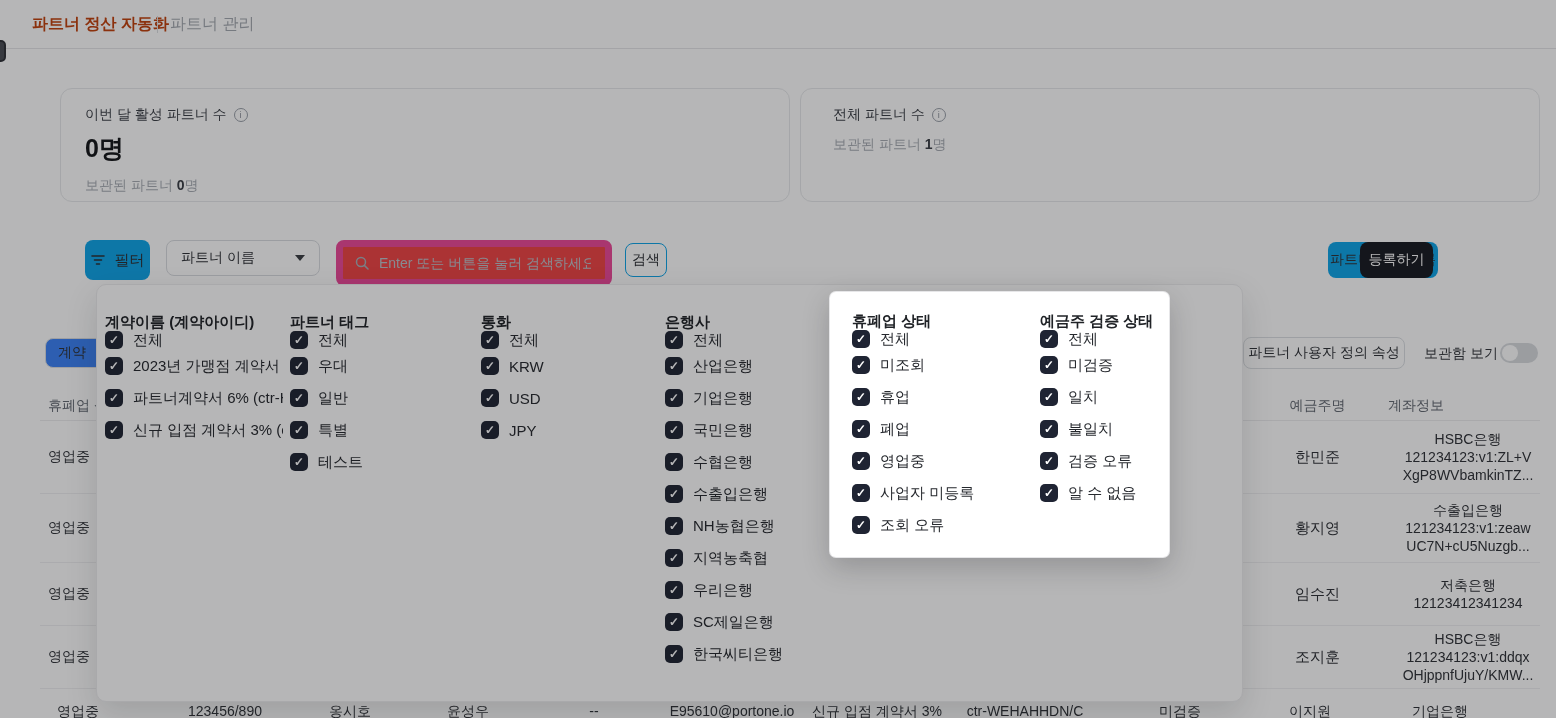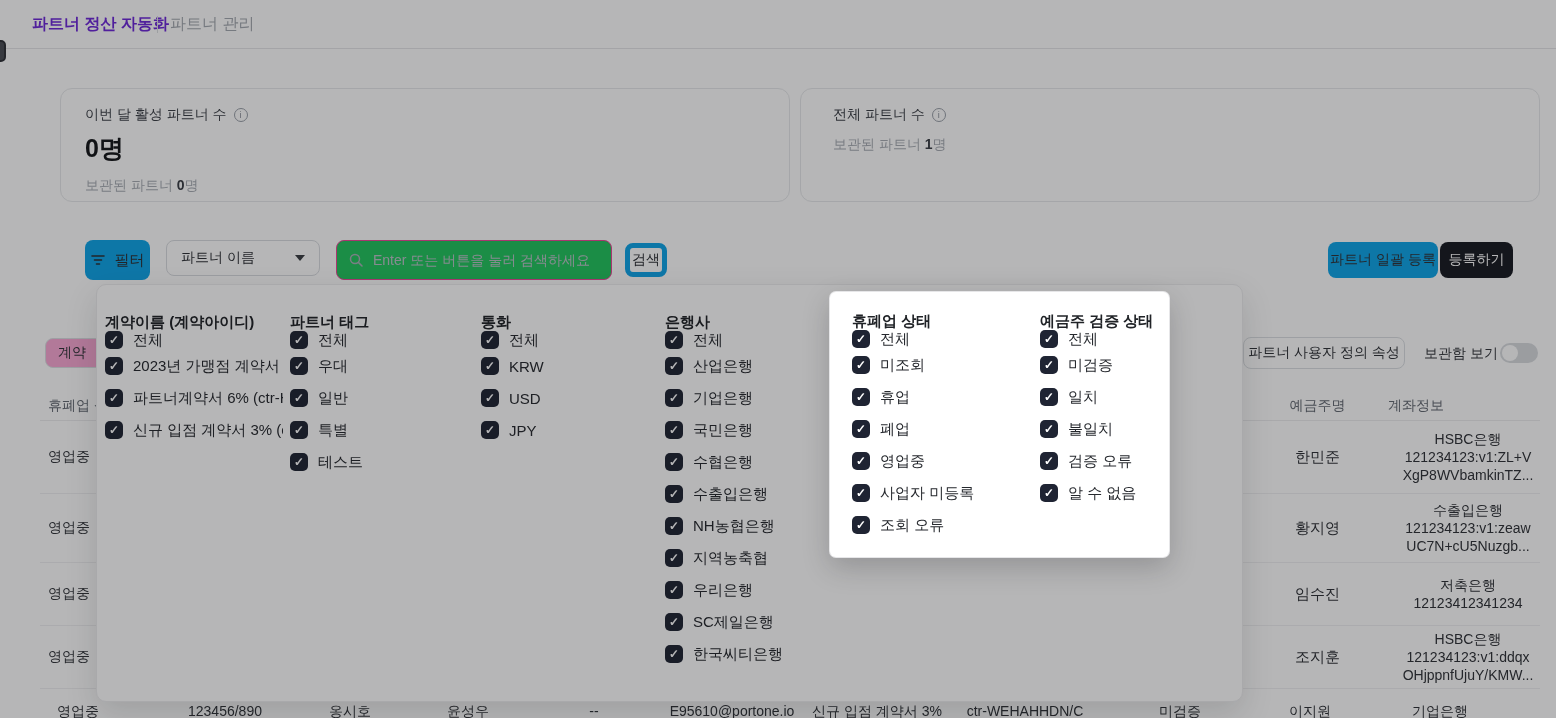--- a/index.html
+++ b/index.html
@@ -2,49 +2,49 @@
 <html><head>
 <meta charset="utf-8">
 <style>
   html,body{margin:0;padding:0;}
   body{width:1556px;height:718px;position:relative;overflow:hidden;background:#ffffff;
        font-family:"Liberation Sans",sans-serif;color:#2f3237;}
 
   
   .topbar{position:absolute;top:0;left:0;width:100%;height:48px;background:#fff;border-bottom:1px solid #e5e6e8;}
   .tab{position:absolute;top:0;height:48px;line-height:48px;font-size:16px;white-space:nowrap;cursor:pointer;}
-  .tab.active{left:32px;font-weight:bold;color:#6d28d9;}
+  .tab.active{left:32px;font-weight:bold;color:#c2410c;}
   .tab.inactive{left:170px;color:#a4a9b0;}
   .tab-divider{position:absolute;left:157px;top:16px;width:1px;height:17px;background:#dcdee1;}
   .edge-pill{position:absolute;left:-4px;top:40px;width:10px;height:22px;background:#4a4d53;border:2px solid #2e3036;border-radius:5px;z-index:3;box-sizing:border-box;}
 
   
   .card{position:absolute;top:88px;height:114px;border:1px solid #e7e9eb;border-radius:12px;background:#fff;box-sizing:border-box;padding:17px 24px;}
   .card.c1{left:60px;width:730px;}
   .card.c2{left:800px;width:740px;padding-left:32px;}
   .card-label{font-size:14px;color:#3a3e45;display:flex;align-items:center;gap:7px;}
   .info-icon{width:14px;height:14px;border:1px solid #9aa0a8;border-radius:50%;font-size:9px;line-height:12px;text-align:center;color:#878d96;display:inline-block;box-sizing:border-box;cursor:pointer;}
   .card-value{margin-top:8px;font-size:25px;font-weight:bold;color:#141619;}
   .card-sub{margin-top:12px;font-size:14px;color:#a8adb4;}
   .card-sub .sub-count{color:#3a3e45;font-weight:bold;}
 
   
   .btn{cursor:pointer;box-sizing:border-box;display:flex;align-items:center;justify-content:center;}
   .btn-filter{position:absolute;left:85px;top:240px;width:65px;height:40px;background:#0ea5e9;border-radius:8px;gap:10px;font-size:15px;color:#2c2f34;}
   .sel{position:absolute;left:166px;top:240px;width:154px;height:36px;background:#fff;border:1px solid #d9dce0;border-radius:8px;box-sizing:border-box;display:flex;align-items:center;padding:0 14px;font-size:14px;color:#2c2f34;cursor:pointer;}
   .caret{margin-left:auto;width:0;height:0;border-left:5px solid transparent;border-right:5px solid transparent;border-top:6px solid #3a3d42;}
-  .search-box{position:absolute;left:336px;top:240px;width:276px;height:40px;border:1px solid #ec4899;border-radius:8px;box-sizing:border-box;display:flex;align-items:center;padding:16px 12px;gap:8px;background:#22c55e;}
+  .search-box{position:absolute;left:336px;top:240px;width:276px;height:40px;border:7px solid #ec4899;border-radius:8px;box-sizing:border-box;display:flex;align-items:center;padding:16px 12px;gap:8px;background:#ef4444;}
   .search-box input{border:none;outline:none;flex:1;font-size:14px;color:#2c2f34;font-family:inherit;background:transparent;min-width:0;}
   ::placeholder{color:#bcc2c9;}
-  .btn-search{position:absolute;left:625px;top:243px;width:42px;height:34px;background:#fff;border:5px solid #0ea5e9;border-radius:8px;font-size:14px;color:#2c2f34;}
+  .btn-search{position:absolute;left:625px;top:243px;width:42px;height:34px;background:#fff;border:1px solid #0ea5e9;border-radius:8px;font-size:14px;color:#2c2f34;}
   .btn-bulk{position:absolute;left:1328px;top:242px;width:110px;height:36px;background:#0ea5e9;border-radius:8px;font-size:14px;color:#2f3237;}
-  .btn-register{position:absolute;left:1440px;top:242px;width:73px;height:36px;background:#181b21;border-radius:8px;font-size:14px;color:#fff;}
-
-  
-  .chip{position:absolute;left:45px;top:338px;width:62px;height:30px;border:1px solid #dcdfe3;border-radius:8px;background:#f9a8d4;box-sizing:border-box;font-size:14px;color:#2f3237;display:flex;align-items:center;padding:0 12px;white-space:nowrap;overflow:hidden;cursor:pointer;}
+  .btn-register{position:absolute;left:1360px;top:242px;width:73px;height:36px;background:#181b21;border-radius:8px;font-size:14px;color:#fff;}
+
+  
+  .chip{position:absolute;left:45px;top:338px;width:62px;height:30px;border:1px solid #dcdfe3;border-radius:8px;background:#3b82f6;box-sizing:border-box;font-size:14px;color:#2f3237;display:flex;align-items:center;padding:0 12px;white-space:nowrap;overflow:hidden;cursor:pointer;}
   .btn-attrs{position:absolute;left:1243px;top:337px;width:162px;height:32px;background:#fff;border:1px solid #dcdfe3;border-radius:8px;font-size:14px;color:#2f3237;white-space:nowrap;}
   .archive-label{position:absolute;left:1424px;top:345px;font-size:14px;color:#33363b;white-space:nowrap;}
   .toggle{position:absolute;left:1500px;top:343px;width:38px;height:20px;background:#d8dbdf;border-radius:10px;cursor:pointer;}
   .toggle .knob{position:absolute;left:2px;top:2px;width:16px;height:16px;background:#fff;border-radius:50%;}
 
   
   .thead{position:absolute;top:390px;left:40px;right:16px;height:30px;font-size:14px;color:#646a73;border-bottom:1px solid #ececee;}
   .th-status{position:absolute;left:8px;top:7px;white-space:nowrap;}
   .th-name{position:absolute;left:1205px;width:145px;text-align:center;top:7px;}
   .th-account{position:absolute;left:1348px;width:160px;top:7px;}

